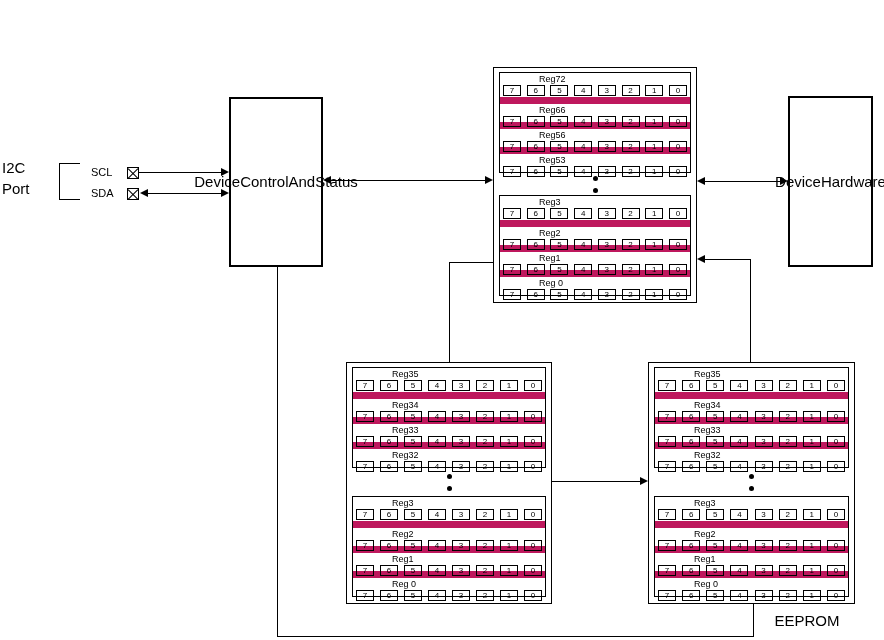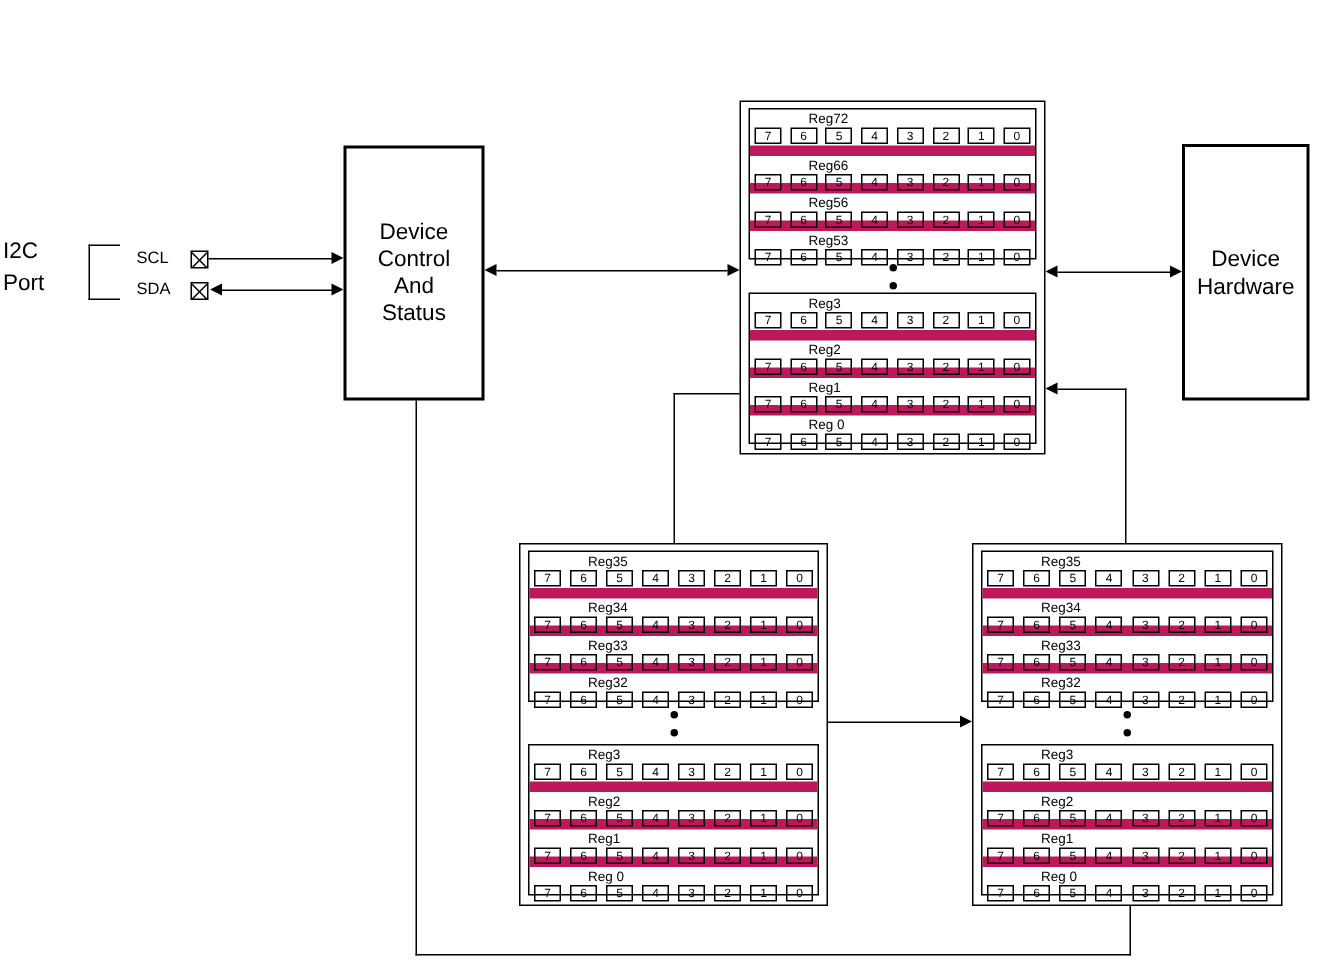--- a/index.html
+++ b/index.html
@@ -11,21 +11,21 @@
   .title{left:480px;top:3px;width:240px;text-align:center;font-size:15px;}
   .i2c{left:2px;top:157px;font-size:15px;line-height:21px;white-space:normal;}
   .pin-label{font-size:11px;}
   .bracket{position:absolute;left:59px;top:163px;width:20px;height:35px;
     border-left:1px solid #000;border-top:1px solid #000;border-bottom:1px solid #000;}
   .pin{position:absolute;width:12px;height:12px;border:1px solid #000;box-sizing:border-box;background:#fff;}
   .pin::before,.pin::after{content:"";position:absolute;left:-2px;top:4.5px;width:14px;height:1px;background:#000;}
   .pin::before{transform:rotate(45deg);}
   .pin::after{transform:rotate(-45deg);}
   .block{position:absolute;border:2px solid #000;box-sizing:border-box;background:#fff;
-    display:flex;flex-direction:column;align-items:center;justify-content:center;
+    display:flex;flex-direction:row;align-items:center;justify-content:center;
     font-size:15px;line-height:18px;text-align:center;}
   .blk-control{left:229px;top:97px;width:94px;height:170px;}
   .blk-hardware{left:788px;top:96px;width:85px;height:171px;line-height:19px;}
   .bank{position:absolute;border:1px solid #000;box-sizing:border-box;background:#fff;
     display:flex;flex-direction:column;padding:4px 5px 6px 5px;}
   .bank-device{left:493px;top:67px;width:204px;height:236px;}
   .bank-sram{left:346px;top:362px;width:206px;height:242px;}
   .bank-eeprom{left:648px;top:362px;width:207px;height:242px;}
   .reg-group{border:1px solid #000;}
   .reg-row{height:25px;box-sizing:border-box;padding:1px 3px 0 3px;border-top:7px solid #be185d;}
@@ -417,20 +417,21 @@
             <div class="bit">4</div>
             <div class="bit">3</div>
             <div class="bit">2</div>
             <div class="bit">1</div>
             <div class="bit">0</div>
           </div>
         </div>
       </div>
     </div>
 
+  <div class="bank-label lbl-eeprom">EEPROM</div>
 
   <div class="arr arr-l" style="left:323px;top:176px;"></div>
   <div class="hline" style="left:331px;top:180px;width:154px;"></div>
   <div class="arr arr-r" style="left:485px;top:176px;"></div>
 
   <div class="arr arr-l" style="left:697px;top:177px;"></div>
   <div class="hline" style="left:705px;top:181px;width:75px;"></div>
   <div class="arr arr-r" style="left:780px;top:177px;"></div>
 
   <div class="vline" style="left:449px;top:262px;height:100px;"></div>

